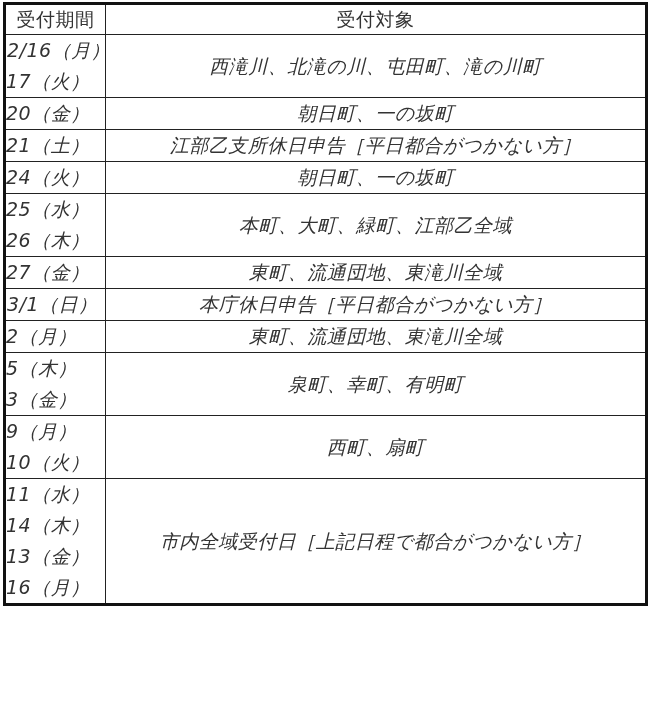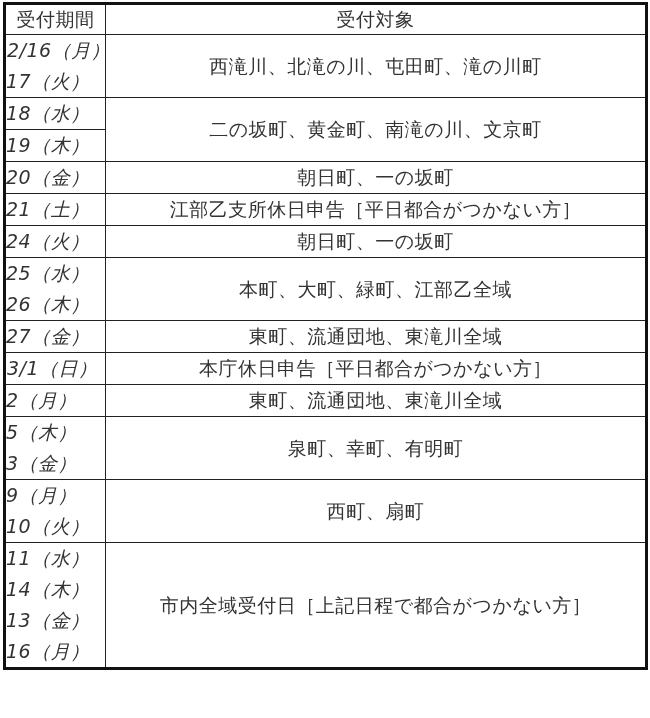--- a/index.html
+++ b/index.html
@@ -54,20 +54,21 @@
   }
   .date-line.wide {
     padding-left: 1px;
   }
   .date-line.split {
     border-top: 1.5px solid #222222;
   }
   .target-cell {
     text-align: center;
     vertical-align: middle;
+    font-style: italic;
   }
 </style>
 </head>
 <body>
 
 <table class="schedule">
   <colgroup>
     <col class="c-date">
     <col class="c-target">
   </colgroup>
@@ -80,27 +81,20 @@
   <tbody>
 
     <tr>
       <td class="date-cell">
         <span class="date-line wide">2/16（月）</span>
         <span class="date-line">17（火）</span>
       </td>
       <td class="target-cell">西滝川、北滝の川、屯田町、滝の川町</td>
     </tr>
 
-    <tr>
-      <td class="date-cell">
-        <span class="date-line">18（水）</span>
-        <span class="date-line split">19（木）</span>
-      </td>
-      <td class="target-cell">二の坂町、黄金町、南滝の川、文京町</td>
-    </tr>
 
     <tr>
       <td class="date-cell">
         <span class="date-line">20（金）</span>
       </td>
       <td class="target-cell">朝日町、一の坂町</td>
     </tr>
 
     <tr>
       <td class="date-cell">

